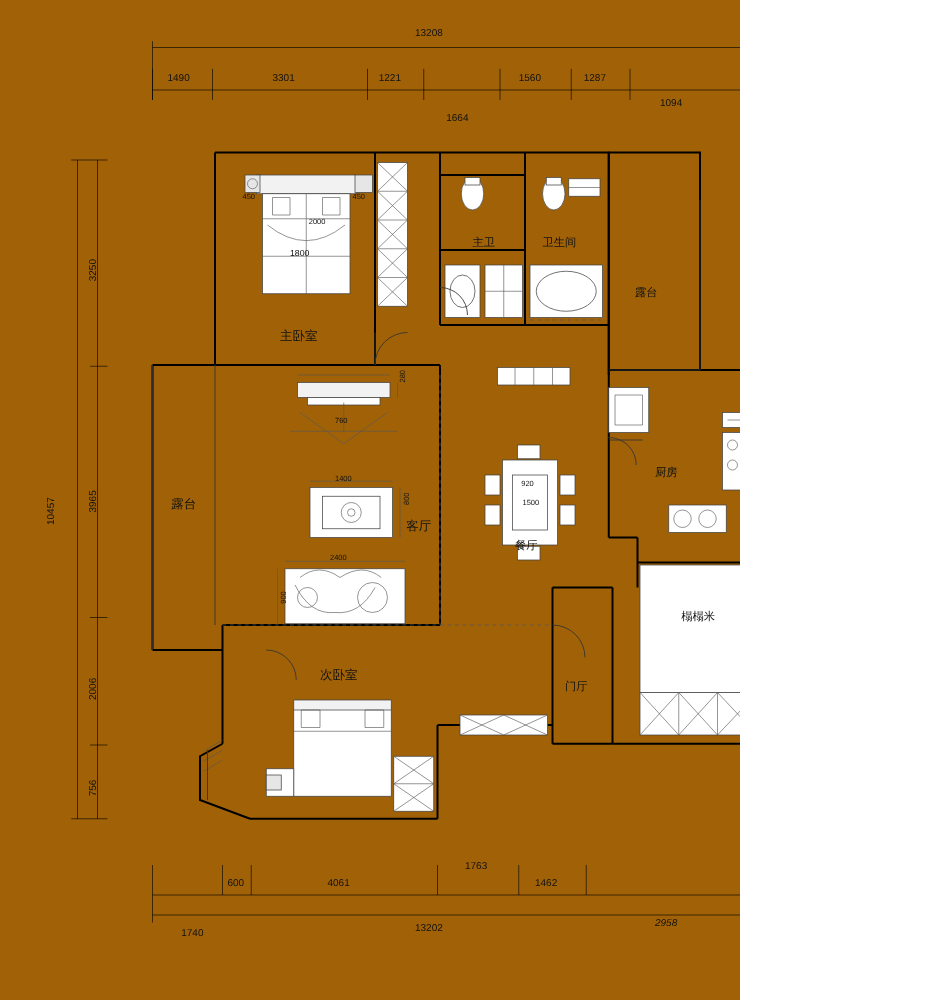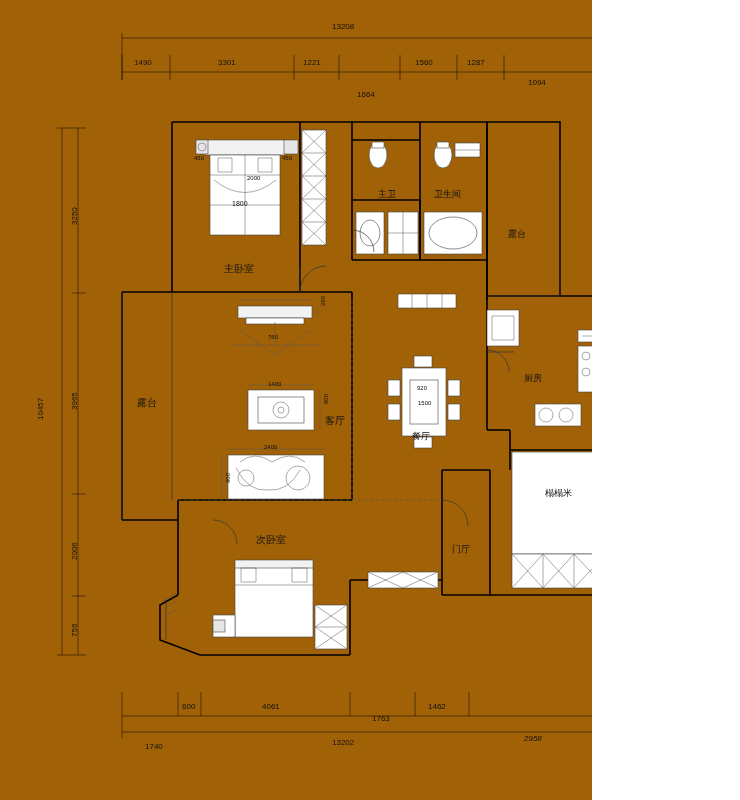--- a/index.html
+++ b/index.html
@@ -299,21 +299,21 @@
   <div class="dim" style="left:218px;top:58px;">3301</div>
   <div class="dim" style="left:303px;top:58px;">1221</div>
   <div class="dim" style="left:357px;top:58px;margin-top:32px;">1664</div>
   <div class="dim" style="left:415px;top:58px;">1560</div>
   <div class="dim" style="left:467px;top:58px;">1287</div>
   <div class="dim" style="left:528px;top:58px;margin-top:20px;">1094</div>
 
   <div class="dim" style="left:145px;top:742px;">1740</div>
   <div class="dim" style="left:182px;top:702px;">600</div>
   <div class="dim" style="left:262px;top:702px;">4061</div>
-  <div class="dim" style="left:372px;top:714px;">1763</div>
+  <div class="dim" style="left:372px;top:688px;">1763</div>
   <div class="dim" style="left:428px;top:702px;">1462</div>
   <div class="dim" style="left:524px;top:734px;font-style:italic;">2958</div>
   <div class="dim" style="left:332px;top:738px;">13202</div>
 
   <div class="dim v" style="left:36px;top:420px;transform:rotate(-90deg);">10457</div>
   <div class="dim v" style="left:70px;top:225px;transform:rotate(-90deg);">3250</div>
   <div class="dim v" style="left:70px;top:410px;transform:rotate(-90deg);">3965</div>
   <div class="dim v" style="left:70px;top:560px;transform:rotate(-90deg);">2006</div>
   <div class="dim v" style="left:70px;top:637px;transform:rotate(-90deg);">756</div>
 

